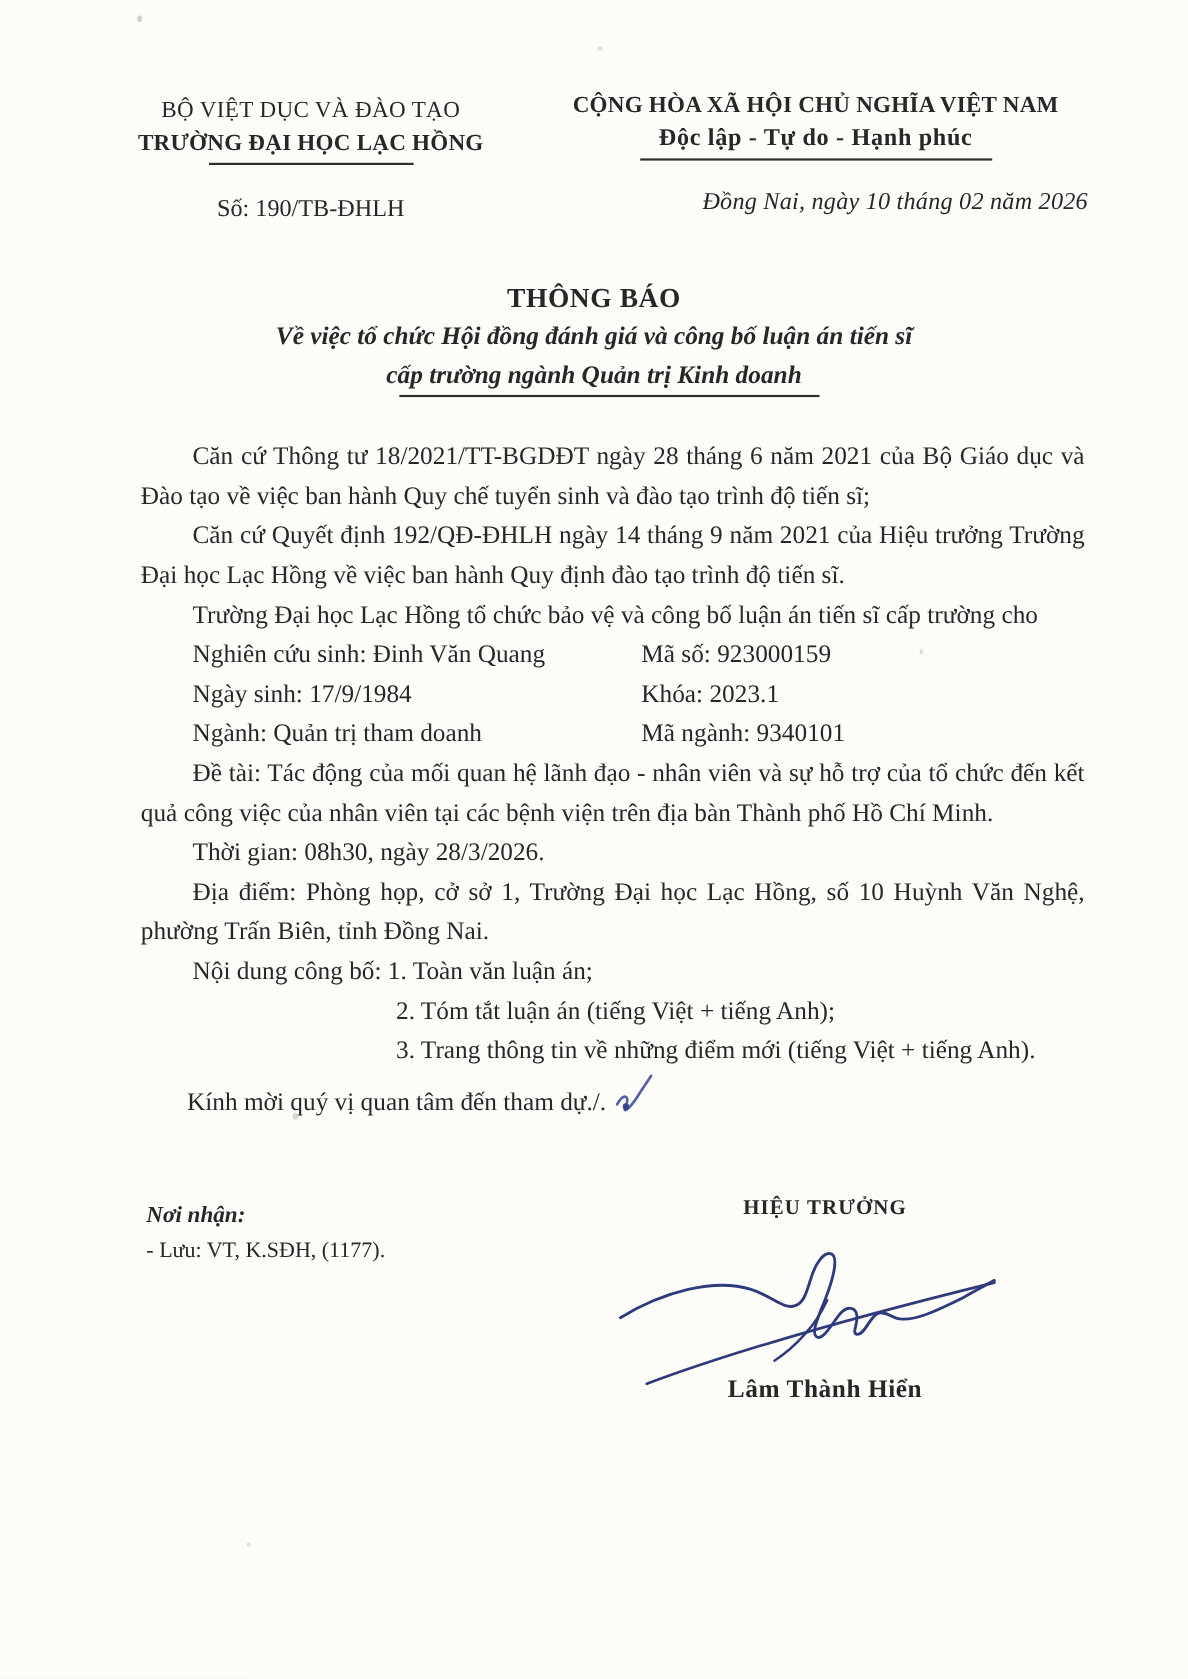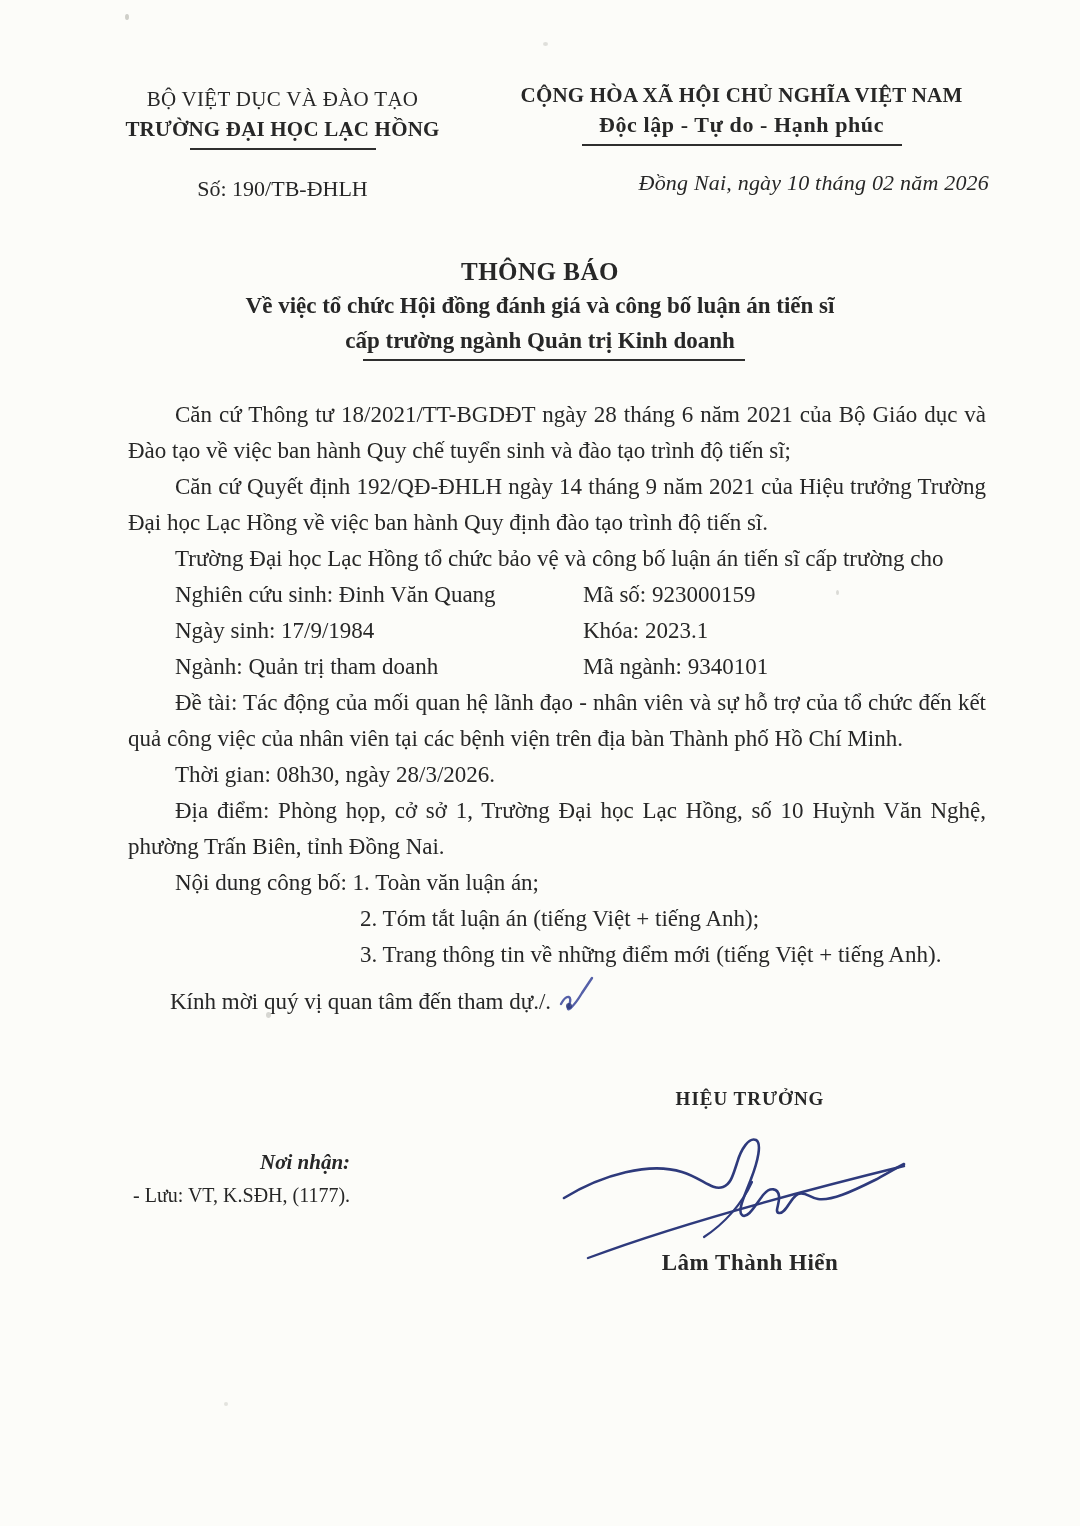--- a/index.html
+++ b/index.html
@@ -34,40 +34,40 @@
   .motto-line2 { font-size: 22px; font-weight: bold; letter-spacing: 0.6px; }
   .motto-underline { width: 320px; height: 0; border-top: 2px solid #2e2e2e; margin: 4px auto 0; }
   .date-line {
     margin-top: 22px; font-size: 22px; font-style: italic;
     text-align: right; padding-right: 10px; letter-spacing: 0.2px;
   }
 
   
   .title-block { position: absolute; left: 0; top: 256px; width: 1080px; text-align: center; }
   .doc-heading { font-size: 25px; font-weight: bold; letter-spacing: 0.5px; line-height: 32px; }
-  .doc-sub { font-size: 23px; font-weight: bold; line-height: 35px; }
+  .doc-sub { font-size: 23px; font-weight: bold; line-height: 35px; font-style: italic; }
   .title-underline {
     width: 382px; height: 0; border-top: 2px solid #2e2e2e;
     margin: 1px auto 0; position: relative; left: 14px;
   }
 
   
   .body-block {
     position: absolute; left: 128px; top: 397px; width: 858px;
     font-size: 23px; line-height: 36px; text-align: justify;
   }
   .body-block p { margin: 0; text-indent: 47px; }
   .info-row { position: relative; padding-left: 47px; }
   .info-right { position: absolute; left: 455px; top: 0; }
   .content-item { padding-left: 232px; }
   .closing-line { text-indent: 42px; white-space: nowrap; }
   .check-svg { vertical-align: -12px; margin-left: 5px; }
 
   
-  .recipients { position: absolute; left: 133px; top: 1148px; line-height: 28px; text-align: right; }
+  .recipients { position: absolute; left: 133px; top: 1090px; line-height: 28px; }
   .recipients-label { font-size: 21px; font-weight: bold; font-style: italic; }
   .recipients-line { font-size: 20px; margin-top: 5px; }
 
   .signer-title {
     position: absolute; left: 590px; top: 1088px; width: 320px;
     text-align: center; font-size: 19px; font-weight: bold; letter-spacing: 1px;
   }
   .signature-svg { position: absolute; left: 558px; top: 1134px; }
   .signer-name {
     position: absolute; left: 590px; top: 1250px; width: 320px;

